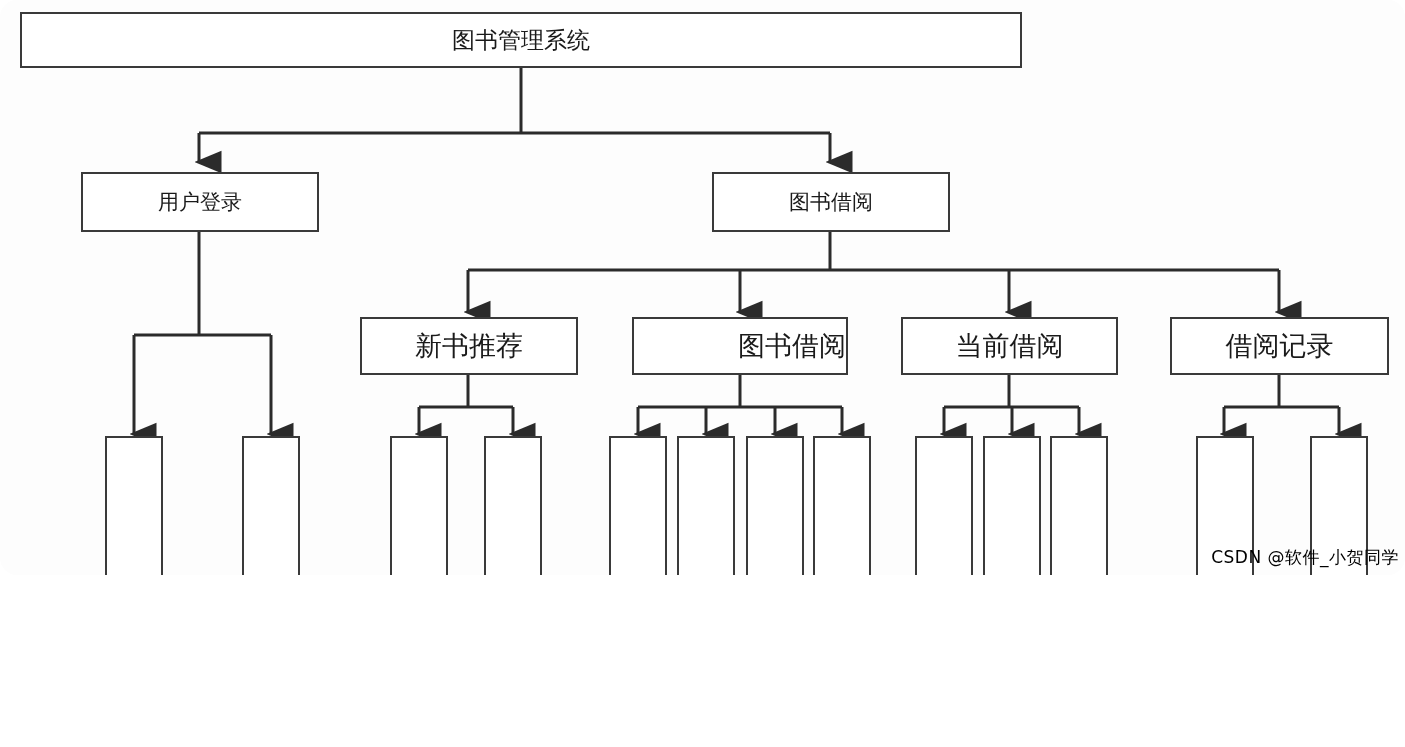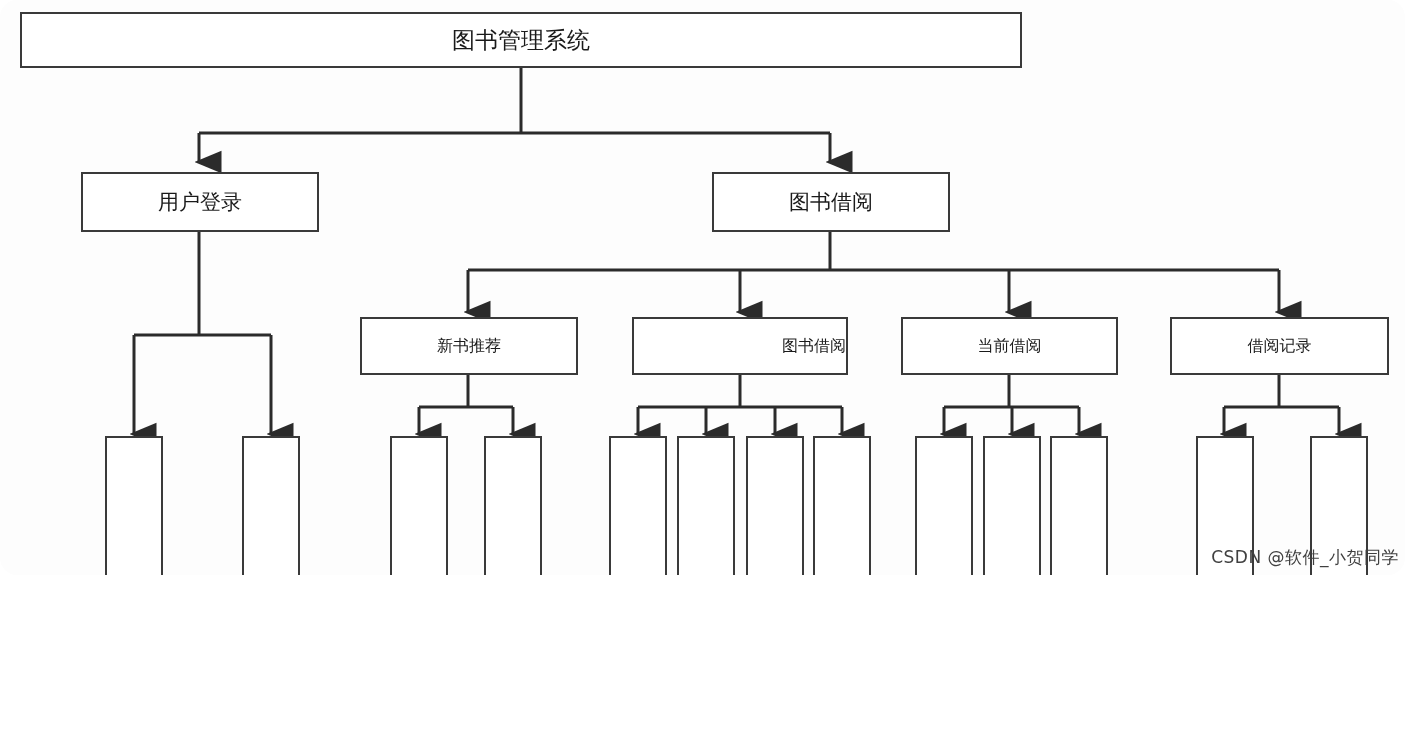--- a/index.html
+++ b/index.html
@@ -34,21 +34,21 @@
     color: #1a1a1a;
     z-index: 2;
   }
   .node.root {
     font-size: 23px;
   }
   .node.level2 {
     font-size: 21px;
   }
   .node.level3 {
-    font-size: 16px;
+    font-size: 27px;
   }
   .node.leaf {
     font-size: 21px;
     writing-mode: vertical-rl;
     text-orientation: upright;
     letter-spacing: 2px;
     padding-top: 10px;
     align-items: flex-start;
     justify-content: center;
     line-height: 1.0;
@@ -56,21 +56,21 @@
   .node.leaf .lbl {
     writing-mode: vertical-rl;
     text-orientation: upright;
     white-space: nowrap;
   }
   .watermark {
     position: absolute;
     right: 6px;
     bottom: 6px;
     font-size: 17px;
-    color: #404040;
+    color: #000000;
     letter-spacing: 0.5px;
     z-index: 3;
     user-select: none;
   }
 </style>
 </head>
 <body>
 
 <div id="canvas">
 

